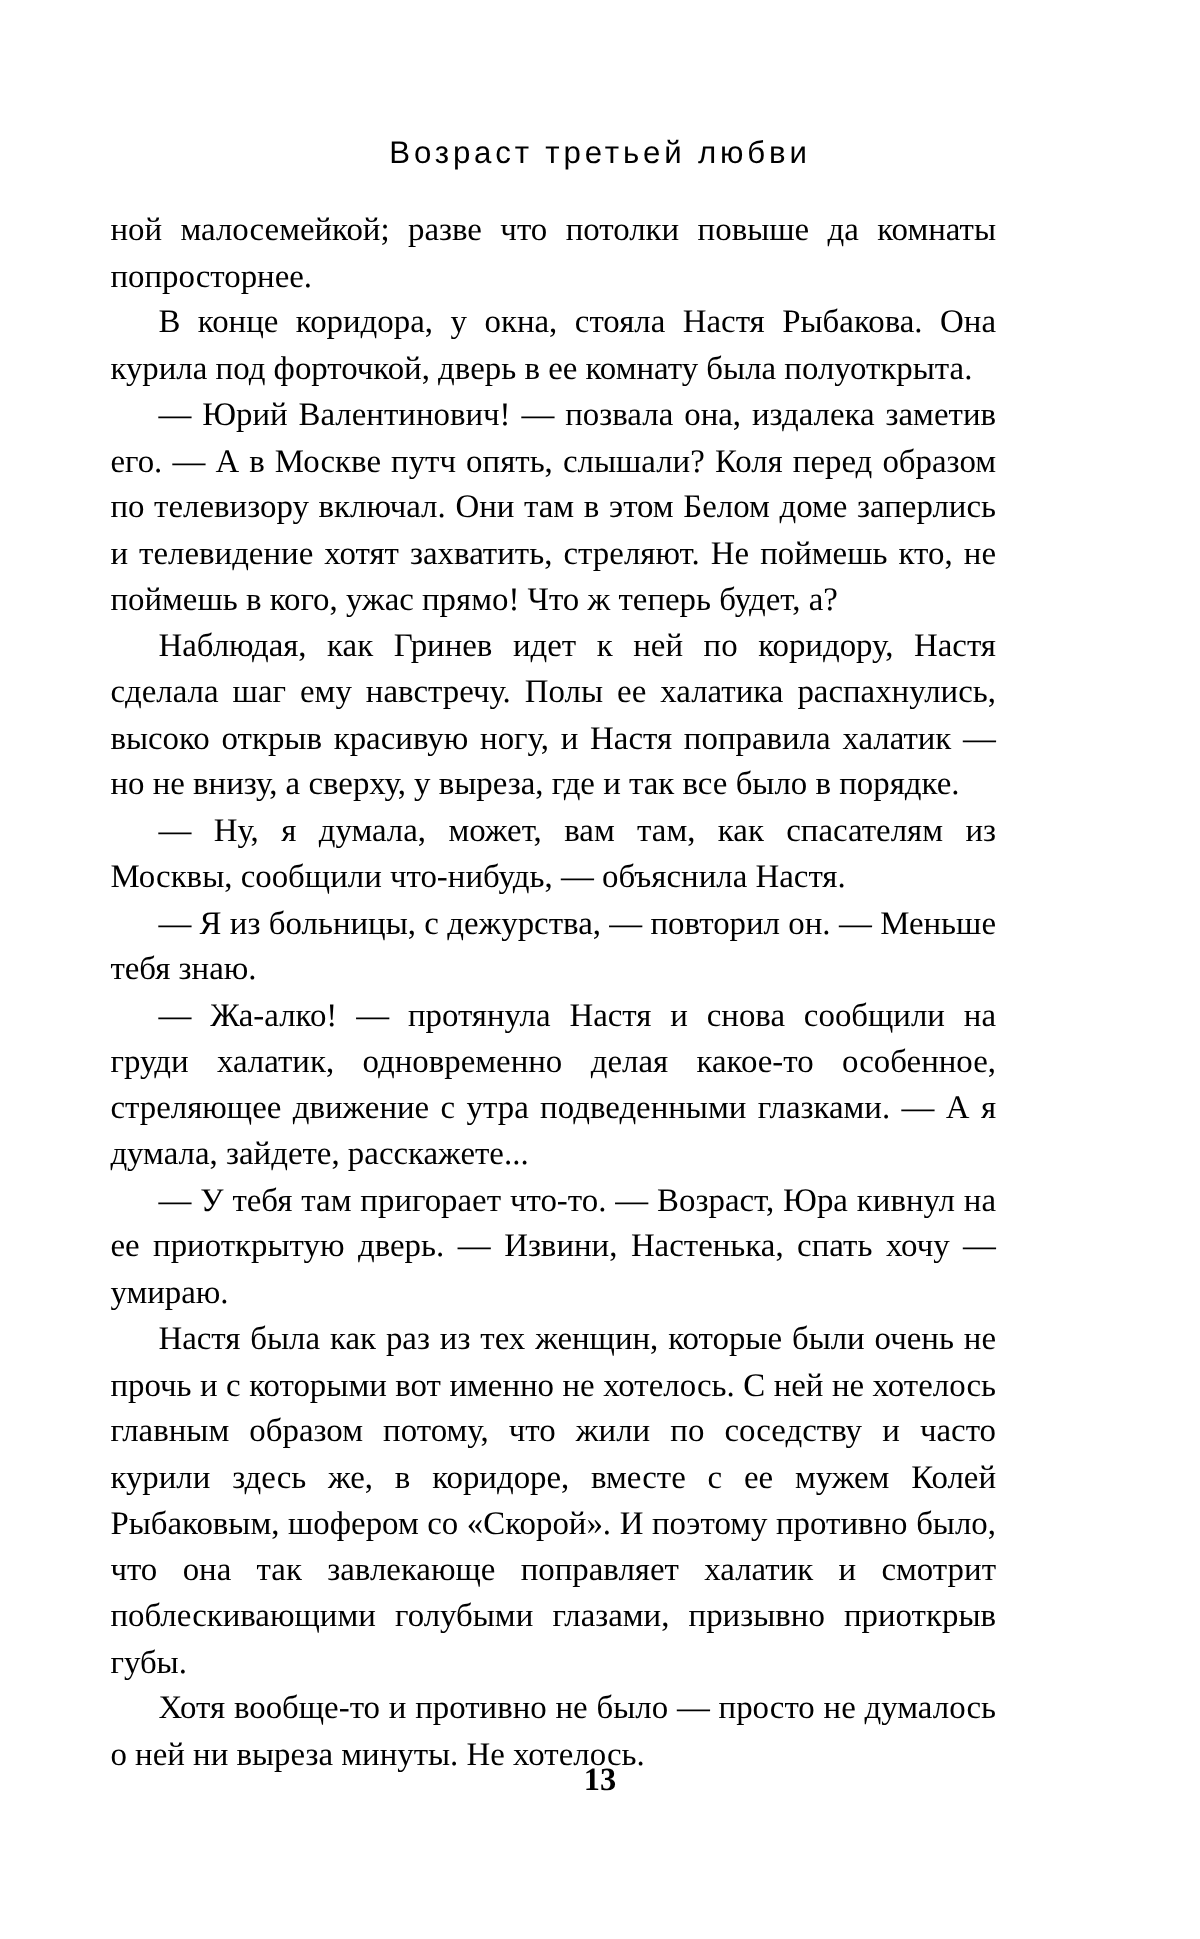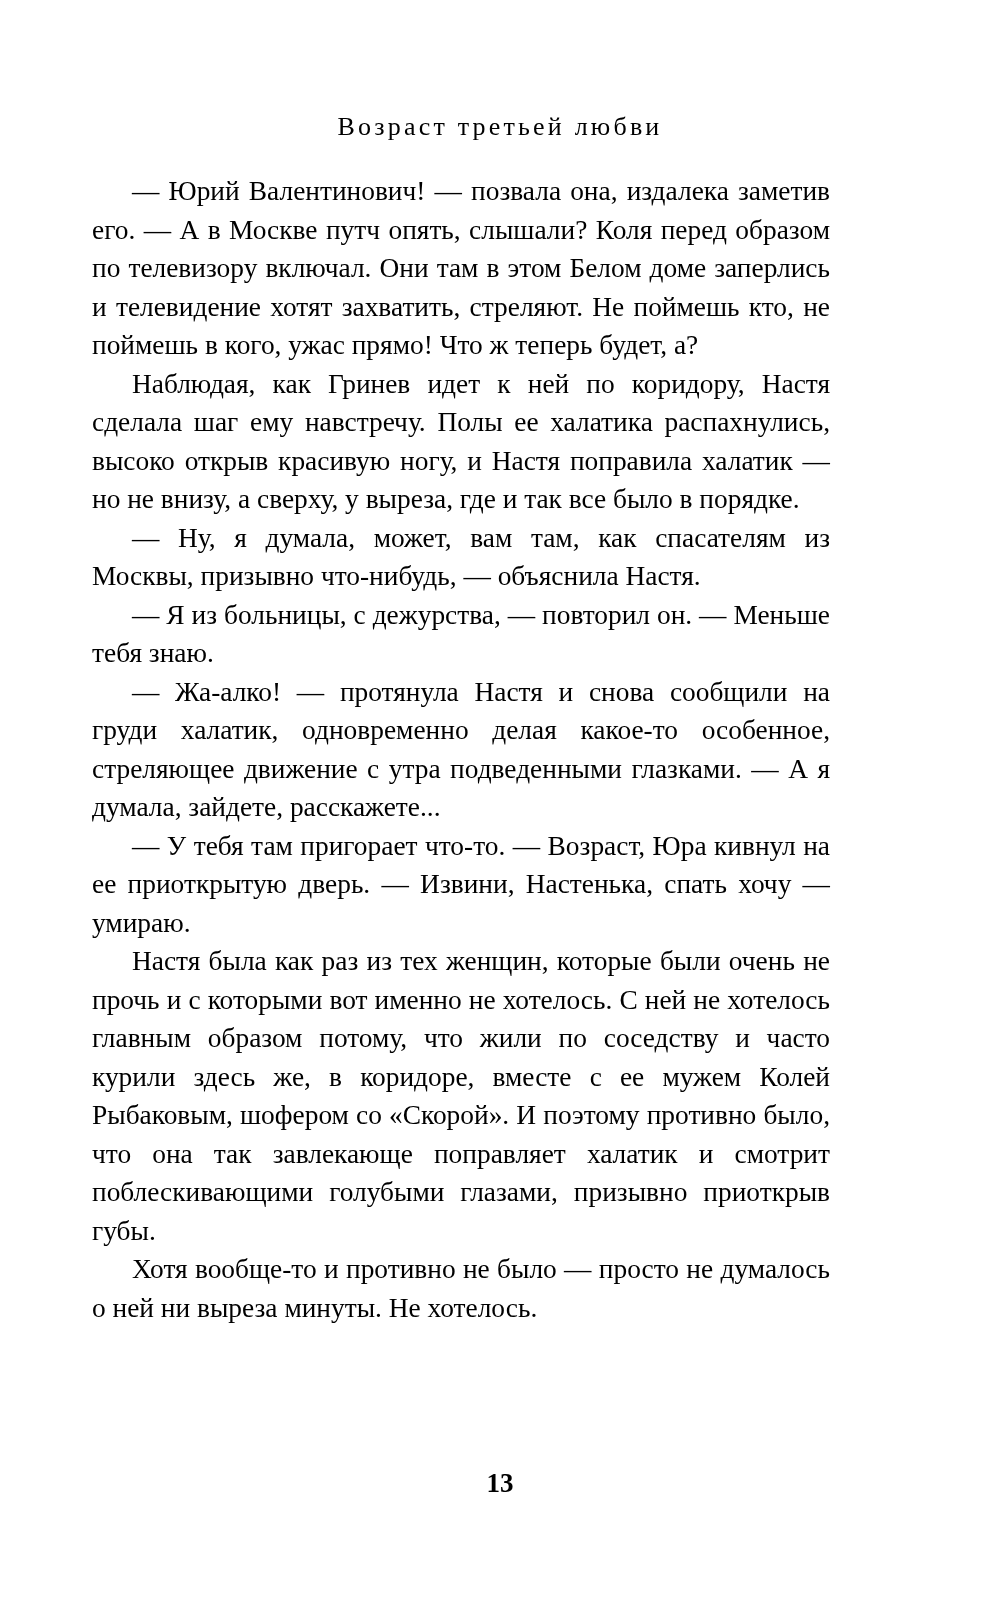--- a/index.html
+++ b/index.html
@@ -24,21 +24,21 @@
     box-sizing: border-box;
   }
   .running-head {
     position: absolute;
     left: 0;
     top: 112px;
     width: 1000px;
     text-align: center;
     font-size: 26px;
     letter-spacing: 3.2px;
-    font-family: Liberation Serif, serif;
+    font-family: Liberation Sans, sans-serif;
     white-space: nowrap;
   }
   .body-text {
     position: absolute;
     left: 92px;
     top: 172px;
     width: 738px;
     font-size: 27.4px;
     line-height: 38.5px;
     text-align: justify;
@@ -64,23 +64,25 @@
   }
 </style>
 </head>
 <body>
 
 <div class="page">
 
   <div class="running-head">Возраст третьей любви</div>
 
   <div class="body-text">
+    <p>ной малосемейкой; разве что потолки повыше да комнаты попросторнее.</p>
+    <p class="indent">В конце коридора, у окна, стояла Настя Рыбакова. Она курила под форточкой, дверь в ее комнату была полуоткрыта.</p>
     <p class="indent">— Юрий Валентинович! — позвала она, издалека заметив его. — А в Москве путч опять, слышали? Коля перед образом по телевизору включал. Они там в этом Белом доме заперлись и телевидение хотят захватить, стреляют. Не поймешь кто, не поймешь в кого, ужас прямо! Что ж теперь будет, а?</p>
     <p class="indent">Наблюдая, как Гринев идет к ней по коридору, Настя сделала шаг ему навстречу. Полы ее халатика распахнулись, высоко открыв красивую ногу, и Настя поправила халатик — но не внизу, а сверху, у выреза, где и так все было в порядке.</p>
-    <p class="indent">— Ну, я думала, может, вам там, как спасателям из Москвы, призывно что-нибудь, — объяснила Настя.</p>
+    <p class="indent">— Ну, я думала, может, вам там, как спасателям из Москвы, сообщили что-нибудь, — объяснила Настя.</p>
     <p class="indent">— Я из больницы, с дежурства, — повторил он. — Меньше тебя знаю.</p>
     <p class="indent">— Жа-алко! — протянула Настя и снова сообщили на груди халатик, одновременно делая какое-то особенное, стреляющее движение с утра подведенными глазками. — А я думала, зайдете, расскажете...</p>
     <p class="indent">— У тебя там пригорает что-то. — Возраст, Юра кивнул на ее приоткрытую дверь. — Извини, Настенька, спать хочу — умираю.</p>
     <p class="indent">Настя была как раз из тех женщин, которые были очень не прочь и с которыми вот именно не хотелось. С ней не хотелось главным образом потому, что жили по соседству и часто курили здесь же, в коридоре, вместе с ее мужем Колей Рыбаковым, шофером со «Скорой». И поэтому противно было, что она так завлекающе поправляет халатик и смотрит поблескивающими голубыми глазами, призывно приоткрыв губы.</p>
     <p class="indent">Хотя вообще-то и противно не было — просто не думалось о ней ни выреза минуты. Не хотелось.</p>
   </div>
 
   <div class="folio">13</div>
 
 </div>

